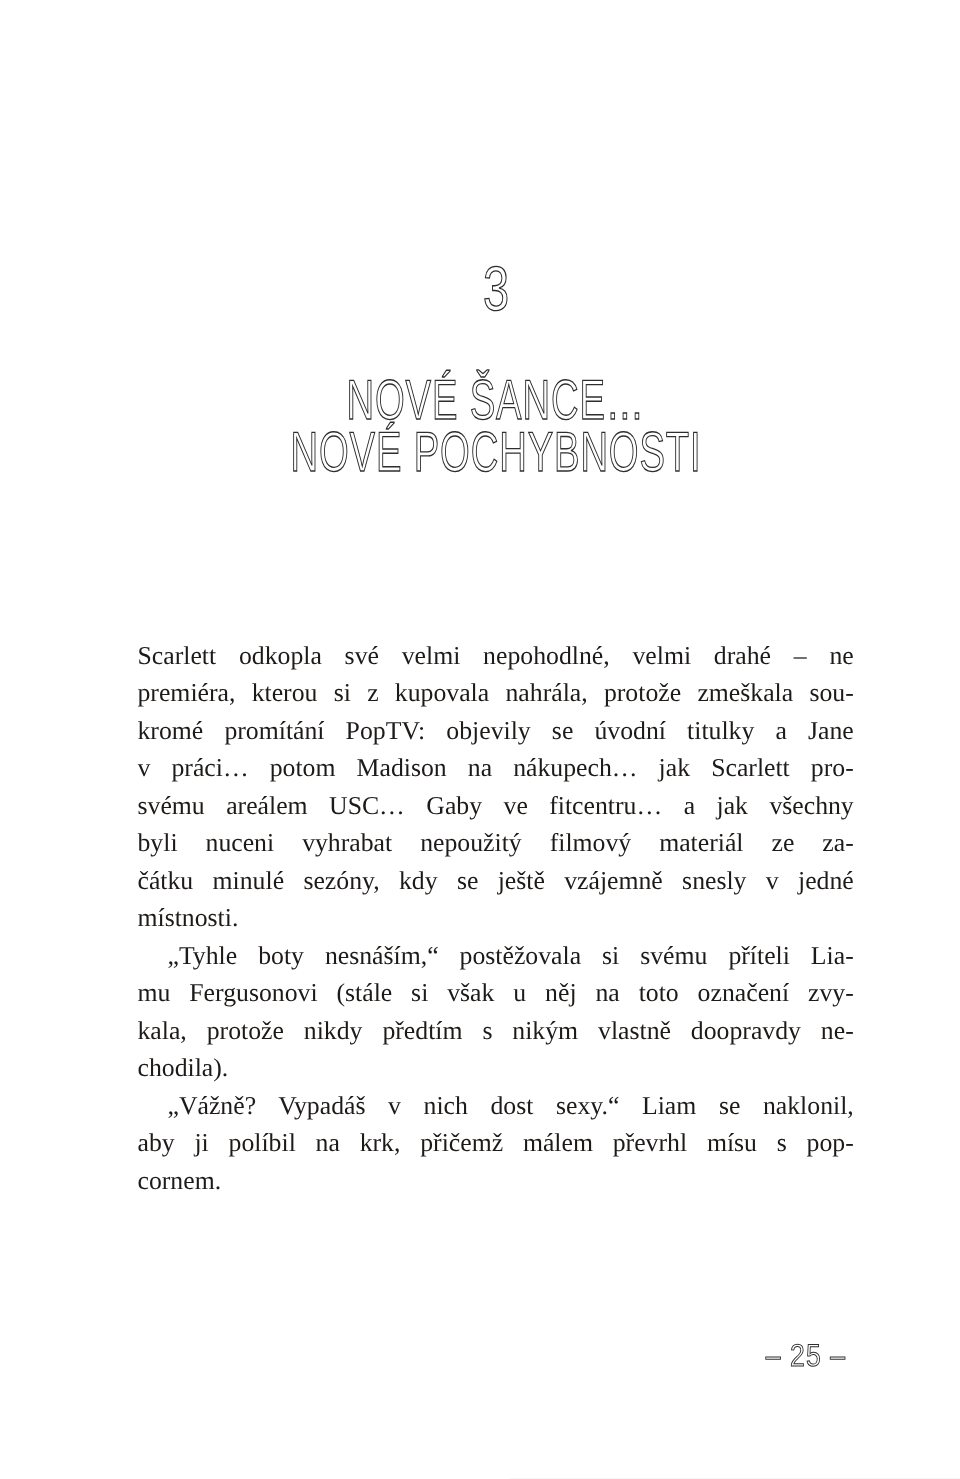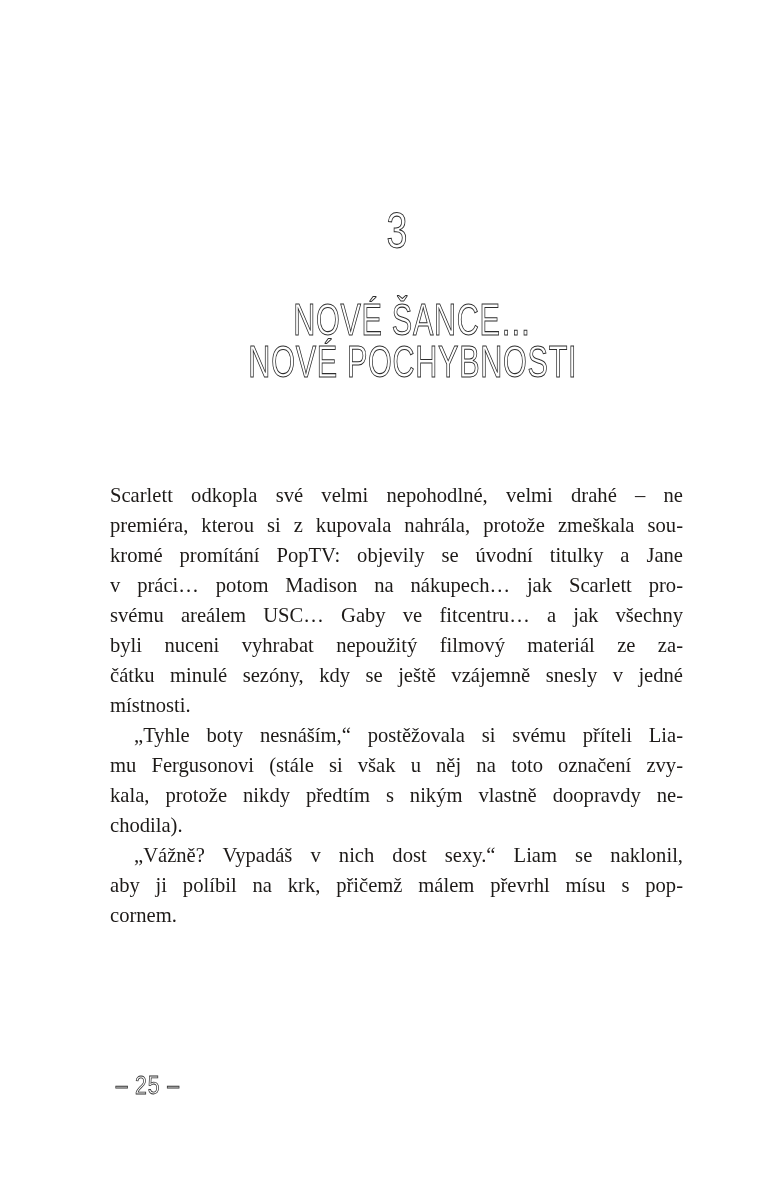--- a/index.html
+++ b/index.html
@@ -36,46 +36,46 @@
   .chapter-number {
     position: absolute;
     left: 110px; width: 573px; top: 206px;
     text-align: center;
     font-size: 50px; line-height: 50px;
   }
   .chapter-number .squeeze { transform: scaleX(0.75); }
 
   .chapter-title {
     position: absolute;
-    left: 126px; width: 573px; top: 299px;
+    left: 110px; width: 573px; top: 299px;
     text-align: center;
     font-size: 45px; line-height: 42px;
     letter-spacing: 1px;
   }
 
   .body-text {
     position: absolute;
-    left: 110px; top: 480px; width: 573px;
+    left: 110px; top: 510px; width: 573px;
     font-size: 20.6px;
     color: #1d1a18;
   }
   .body-text .line {
     height: 30px;
     line-height: 30px;
     text-align: justify;
     text-align-last: justify;
     overflow: hidden;
   }
   .body-text .line.para-end { text-align-last: left; }
   .body-text .line.indent { text-indent: 24px; }
 
   .page-number {
     position: absolute;
     left: 110px; width: 573px; top: 1070px;
-    text-align: left;
+    text-align: right;
     font-size: 25px; line-height: 30px;
     letter-spacing: 1px;
   }
   .page-number .squeeze { transform: scaleX(0.85); }
 </style>
 </head>
 <body>
 
 <div class="page">
 

